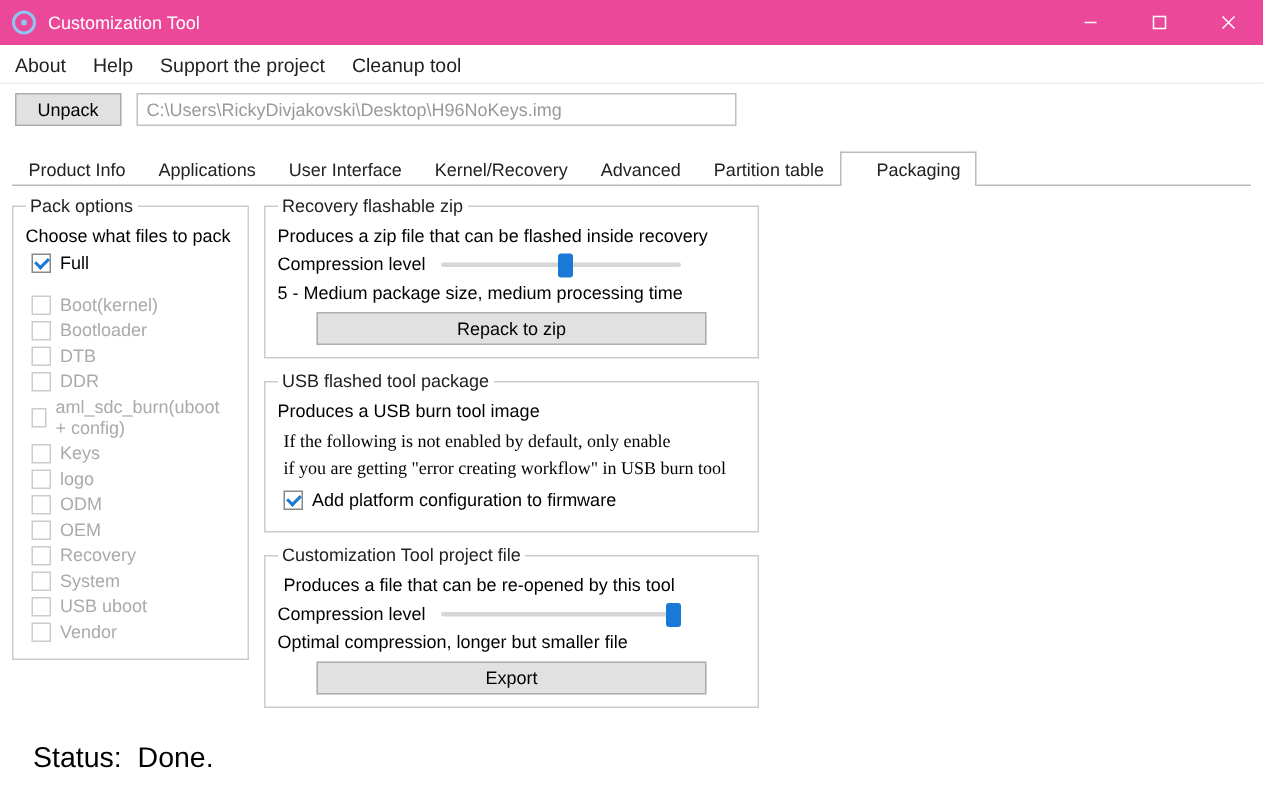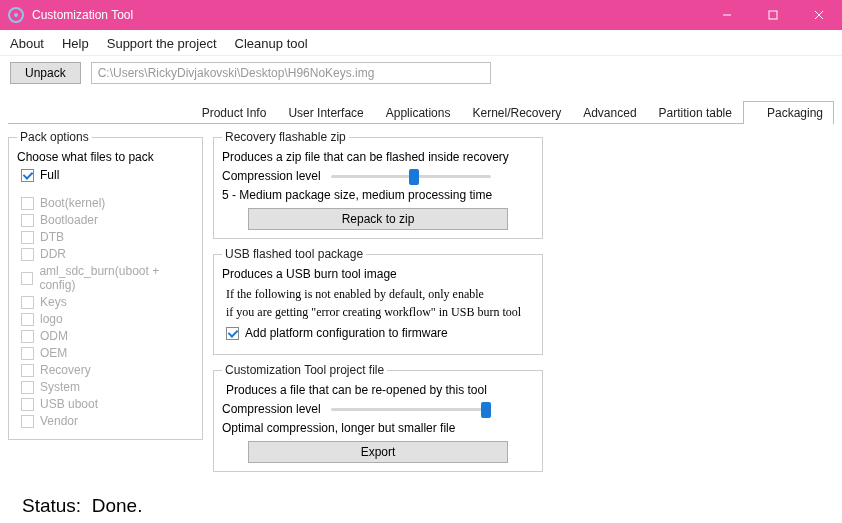--- a/index.html
+++ b/index.html
@@ -9,26 +9,26 @@
   .titlebar .icon::after { content:""; position:absolute; width:4px; height:4px; border-radius:50%; background:#8fc4ef; left:4px; top:4px;}
   .titlebar .title { flex: 1; font-size: 12px; }
   .winbtns { display: flex; height: 100%; }
   .winbtn { width: 46px; display: flex; align-items: center; justify-content: center; color: #fff; }
   .winbtn svg { stroke: #fff; fill: none; }
   .menubar { display: flex; padding: 6px 10px 4px; gap: 18px; font-size: 13px; color: #222; border-bottom: 1px solid #eee;}
   .menubar span { cursor: default; }
   .toolbar { display: flex; align-items: center; padding: 6px 10px; gap: 10px; }
   .btn { background: #e1e1e1; border: 1px solid #adadad; padding: 3px 14px; font-size: 12px; cursor: default; }
   .pathbox { flex: 0 0 400px; border: 1px solid #c0c0c0; background: #fff; padding: 3px 6px; color: #999; font-size: 12px; }
-  .tabs { display: flex; margin: 10px 8px 0; justify-content: flex-end; }
+  .tabs { display: flex; margin: 10px 8px 0; }
   .tab { padding: 4px 10px; border: 1px solid transparent; border-bottom: none; font-size: 12px; color: #222; position: relative; top: 1px; }
   .tab.active { border-color: #bbb; background: #fff; padding-left: 23px; }
   .tabline { border-bottom: 1px solid #bbb; margin: 0 8px; }
   .content { display: flex; padding: 6px 8px 2px; gap: 10px; }
-  .left { width: 195px; }
+  .left { width: 158px; }
   .right { flex: 1; max-width: 330px;}
   fieldset { border: 1px solid #ccc; padding: 4px 8px 8px; margin-bottom: 8px; }
   legend { font-size: 12px; color: #222; padding: 0 3px; }
   .left .subtitle { font-size: 12px; margin: 2px 0 4px; }
   .chkrow { display: flex; align-items: center; gap: 6px; margin: 3px 4px; font-size: 12px; }
   .chkrow.disabled { color: #aaa; }
   .chk { width: 13px; height: 13px; border: 1px solid #888; background: #fff; display: inline-flex; align-items: center; justify-content: center; }
   .chk.disabled { border-color: #ccc; }
   .chk.checked::after { content:""; width: 4px; height: 7px; border: solid #1a79d7; border-width: 0 2px 2px 0; transform: rotate(45deg); margin-top: -2px; }
   .desc { font-size: 12px; margin: 2px 0 4px; }
@@ -73,22 +73,22 @@
   <span>Cleanup tool</span>
 </div>
 
 <div class="toolbar">
   <button class="btn">Unpack</button>
   <div class="pathbox">C:\Users\RickyDivjakovski\Desktop\H96NoKeys.img</div>
 </div>
 
 <div class="tabs">
   <div class="tab">Product Info</div>
+  <div class="tab">Applications</div>
   <div class="tab">User Interface</div>
-  <div class="tab">Applications</div>
   <div class="tab">Kernel/Recovery</div>
   <div class="tab">Advanced</div>
   <div class="tab">Partition table</div>
   <div class="tab active">Packaging</div>
 </div>
 <div class="tabline"></div>
 
 <div class="content">
   <div class="left">
     <fieldset>

